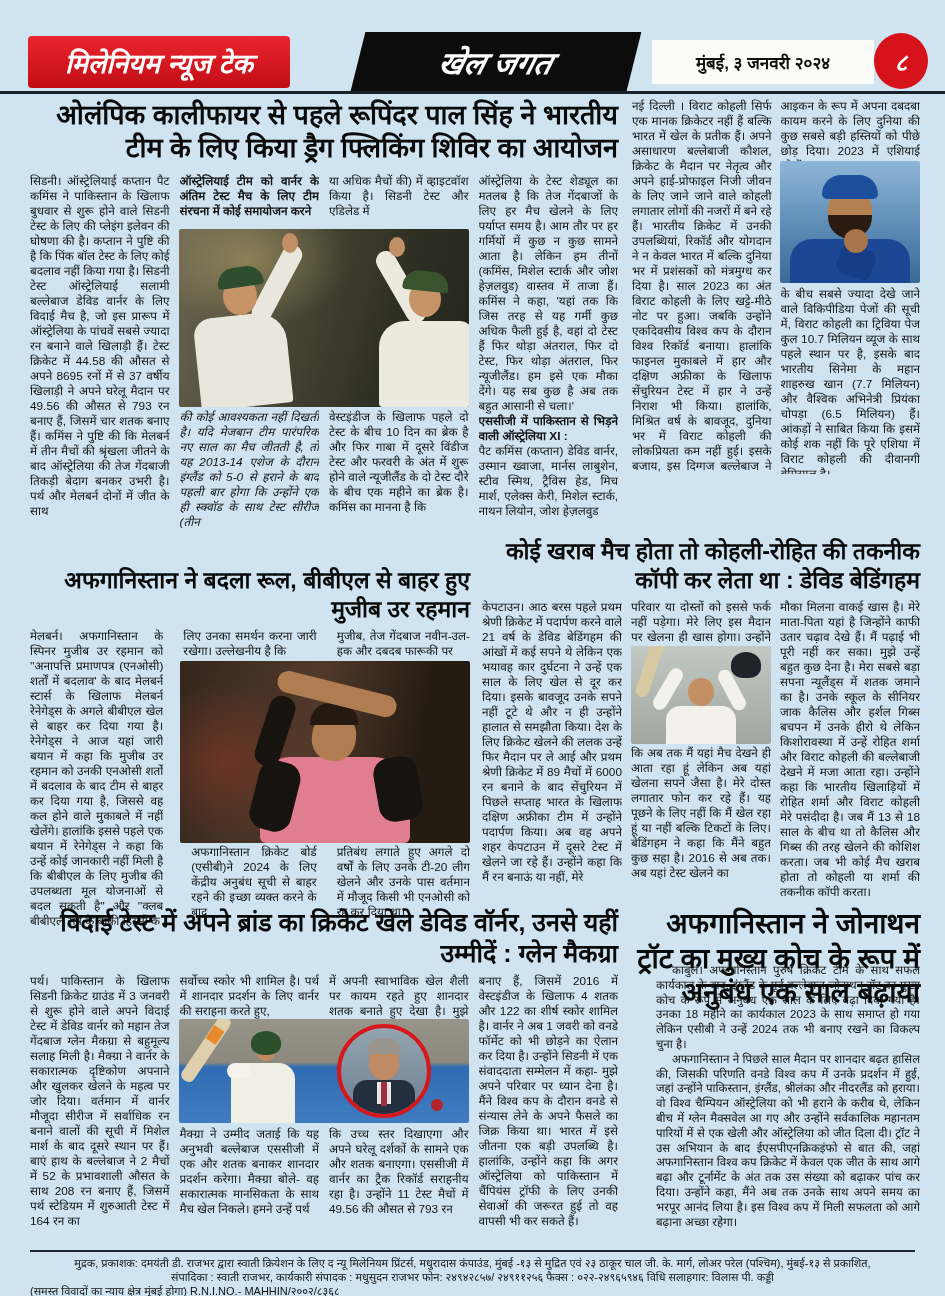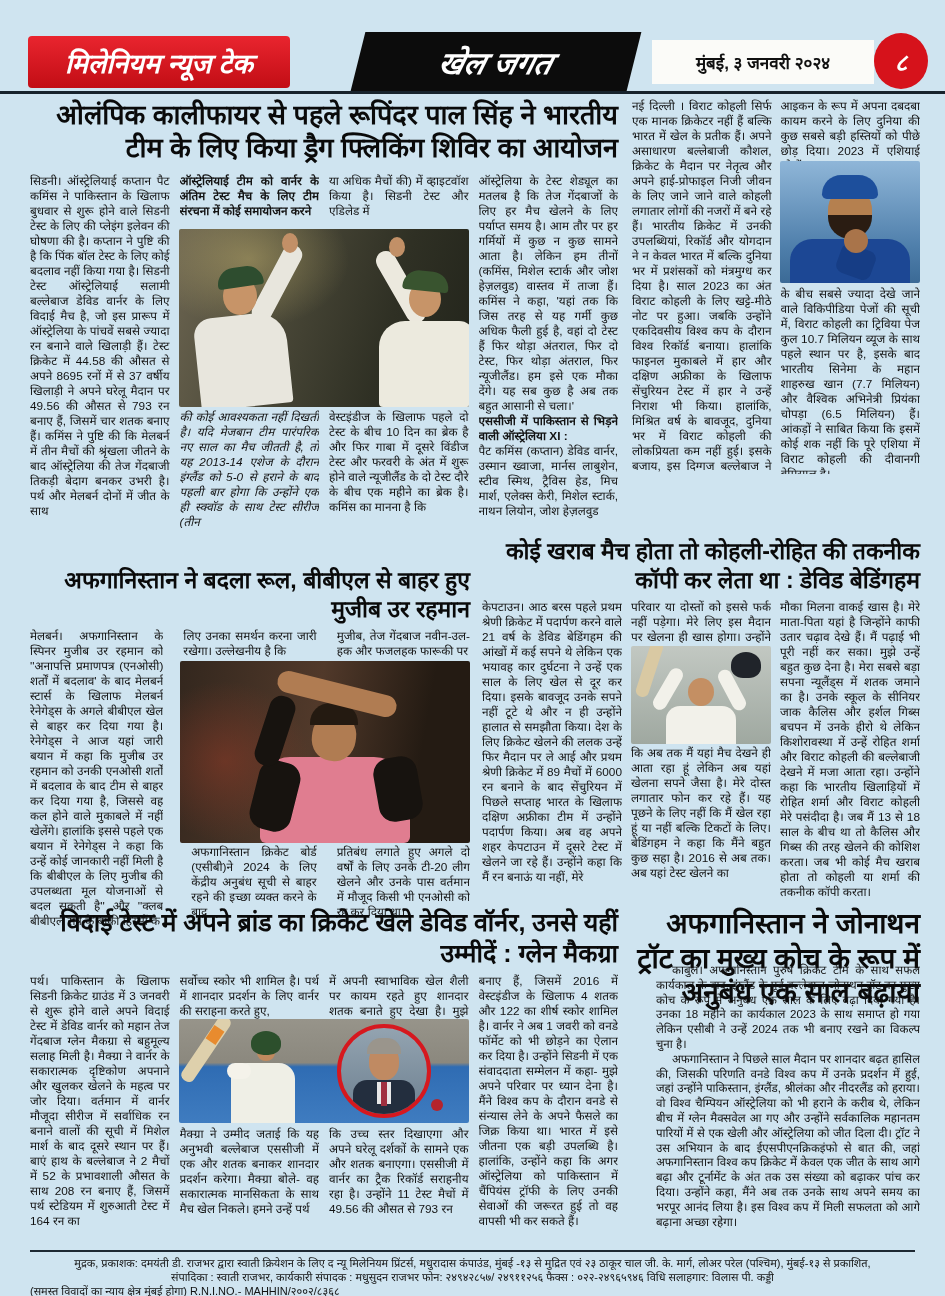--- a/index.html
+++ b/index.html
@@ -118,21 +118,21 @@
     <div class="body" style="height:302px;gap:20px;">
       <div class="c">
           <div class="t">मेलबर्न। अफगानिस्तान के स्पिनर मुजीब उर रहमान को ''अनापत्ति प्रमाणपत्र (एनओसी) शर्तों में बदलाव' के बाद मेलबर्न स्टार्स के खिलाफ मेलबर्न रेनेगेड्स के अगले बीबीएल खेल से बाहर कर दिया गया है। रेनेगेड्स ने आज यहां जारी बयान में कहा कि मुजीब उर रहमान को उनकी एनओसी शर्तों में बदलाव के बाद टीम से बाहर कर दिया गया है, जिससे वह कल होने वाले मुकाबले में नहीं खेलेंगे। हालांकि इससे पहले एक बयान में रेनेगेड्स ने कहा कि उन्हें कोई जानकारी नहीं मिली है कि बीबीएल के लिए मुजीब की उपलब्धता मूल योजनाओं से बदल सकती है'' और ''क्लब बीबीएल सत्र के बाकी हिस्सों के</div>
         </div>
       <div class="c">
         <div class="t" style="height:30px;">लिए उनका समर्थन करना जारी रखेगा। उल्लेखनीय है कि</div>
         <div style="height:186px;"></div>
         <div class="t" style="flex:1;margin-left:8px;">अफगानिस्तान क्रिकेट बोर्ड (एसीबी)ने 2024 के लिए केंद्रीय अनुबंध सूची से बाहर रहने की इच्छा व्यक्त करने के बाद</div>
       </div>
       <div class="c">
-        <div class="t" style="height:30px;">मुजीब, तेज गेंदबाज नवीन-उल-हक और फजलहक फारूकी पर</div>
+        <div class="t" style="height:30px;">मुजीब, तेज गेंदबाज नवीन-उल-हक और दबदब फारूकी पर</div>
         <div style="height:186px;"></div>
         <div class="t" style="flex:1;">प्रतिबंध लगाते हुए अगले दो वर्षों के लिए उनके टी-20 लीग खेलने और उनके पास वर्तमान में मौजूद किसी भी एनओसी को रद्द कर दिया था।</div>
       </div>
 
       <div class="ph" style="left:150px;top:32px;width:290px;height:182px;background:linear-gradient(100deg,#33271e,#51392a 45%,#241b13 80%);">
         <div class="s" style="left:-40px;top:20px;width:170px;height:160px;background:radial-gradient(closest-side,rgba(150,60,40,.5),transparent);border-radius:50%;"></div>
         <div class="s" style="left:80px;top:96px;width:150px;height:86px;background:#e07d90;border-radius:30px 36px 6px 6px;"></div>
         <div class="s" style="left:74px;top:100px;width:42px;height:70px;background:#17130f;border-radius:16px;transform:rotate(14deg);"></div>
         <div class="s" style="left:196px;top:96px;width:44px;height:64px;background:#17130f;border-radius:16px;transform:rotate(-10deg);"></div>
         <div class="s" style="left:132px;top:52px;width:44px;height:48px;background:#b07c52;border-radius:46%;transform:rotate(8deg);"></div>

